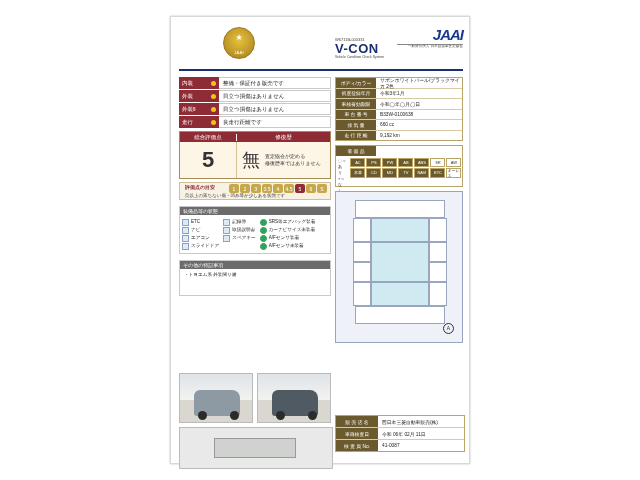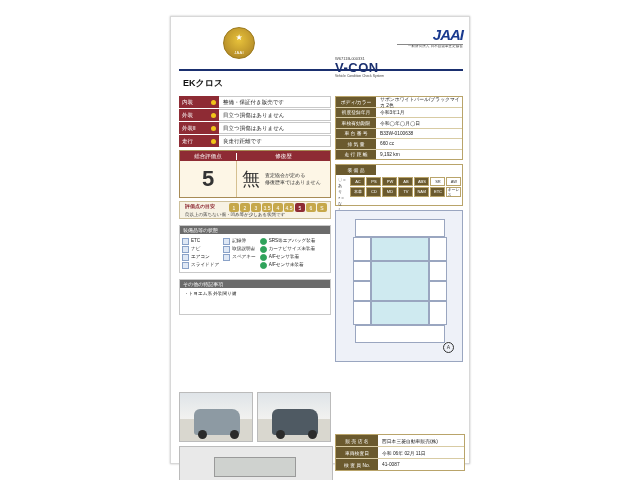--- a/index.html
+++ b/index.html
@@ -145,21 +145,20 @@
       </div>
       <div class="ttl">
       </div>
       <div class="jaai">
         <div class="logo">JAAI</div>
         <div class="sub">一般財団法人 日本自動車査定協会</div>
       </div>
       <div class="divline"></div>
     </div>
 
-    <div class="carname">EKクロス</div>
 
     <div class="grid">
 
       <div class="lcol">
 
         <div>
           <div class="rrow">
             <div class="rlabel">
               <span>内装</span>
               <span class="dot"></span>

